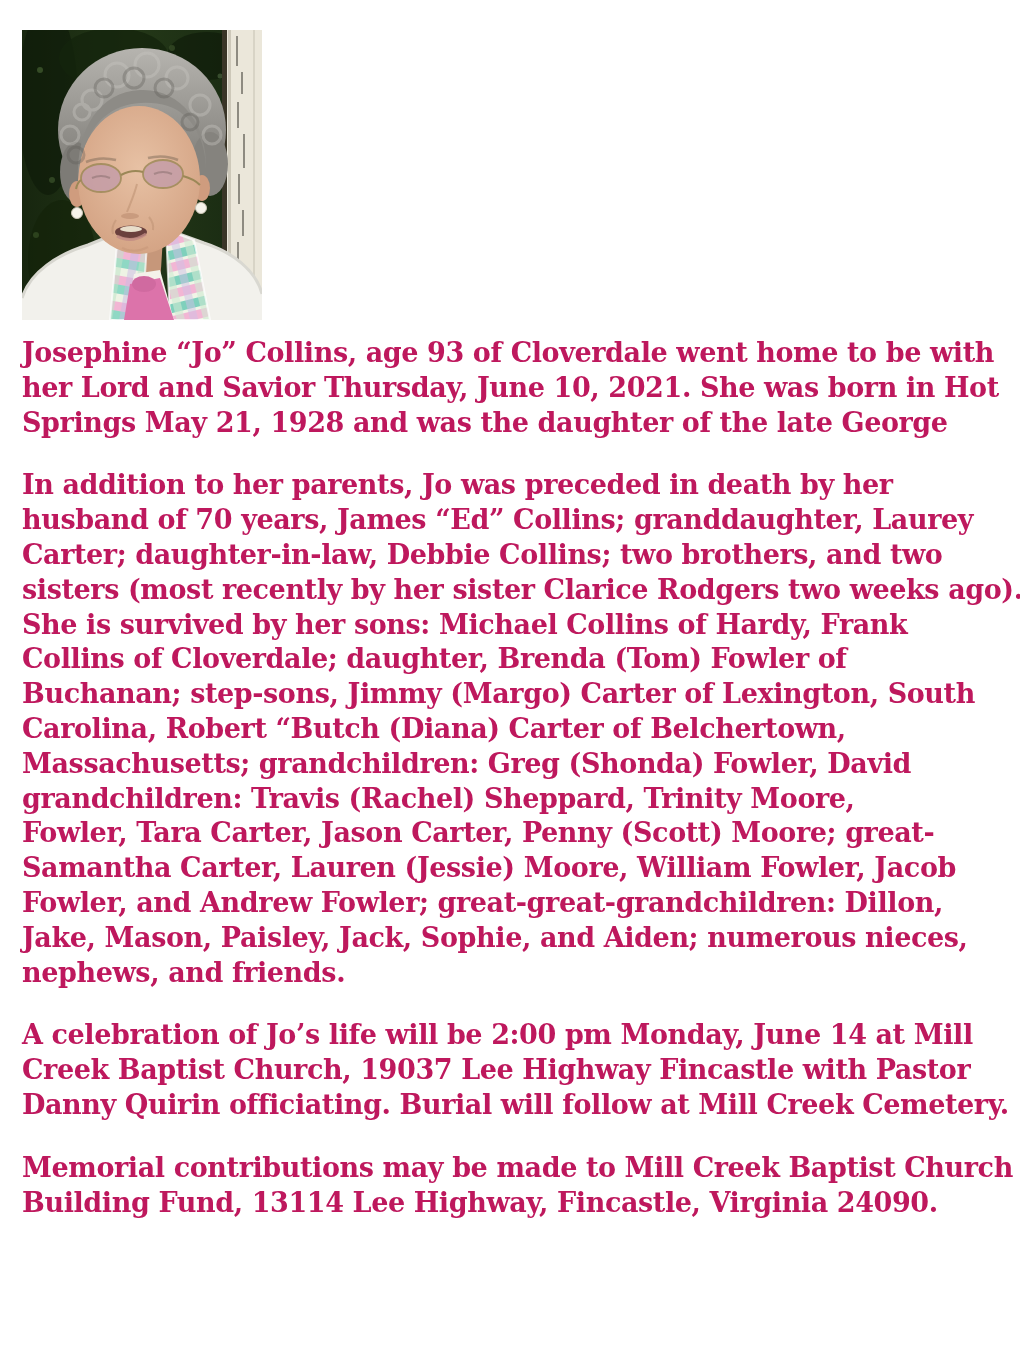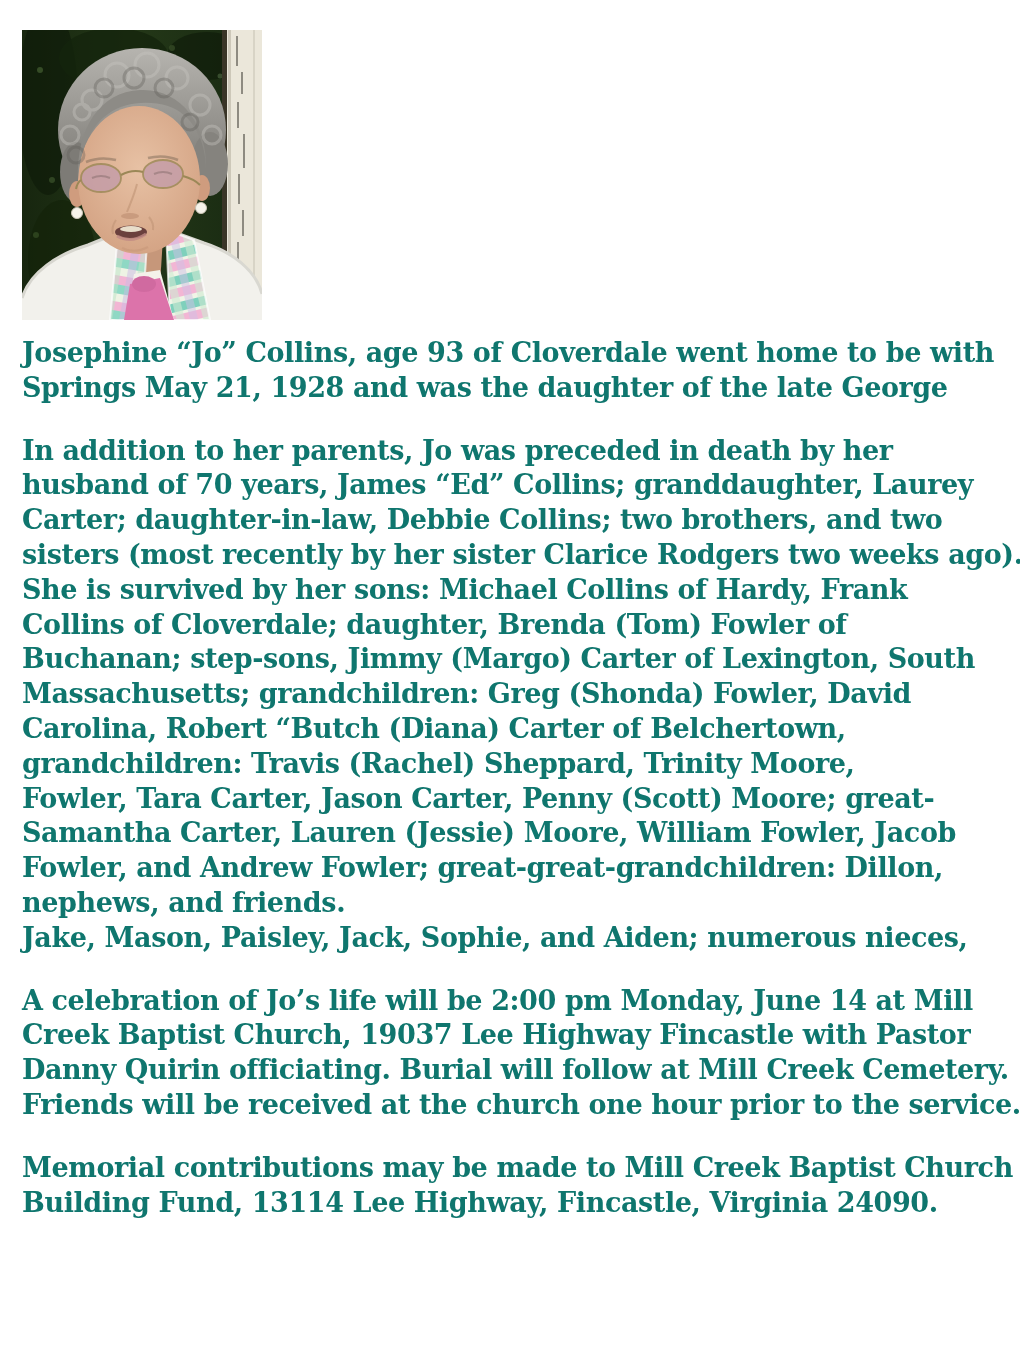--- a/index.html
+++ b/index.html
@@ -17,21 +17,21 @@
     height: 290px;
     margin: 0 0 16px 0;
   }
   .photo-wrap svg { display: block; }
   .obituary {
     font-family: "DejaVu Serif", "Liberation Serif", serif;
     font-weight: 700;
     font-size: 27px;
     line-height: 34.8px;
     letter-spacing: -0.4px;
-    color: #0f766e;
+    color: #be185d;
   }
   .para { margin: 0 0 28px 0; }
   .line { display: block; white-space: nowrap; }
 </style>
 </head>
 <body>
 
 <div class="page">
 
   <div class="photo-wrap" role="img" aria-label="Portrait photo of an elderly woman with curly gray hair, rose-tinted glasses, pearl earrings, a white jacket and pastel plaid scarf, in front of dark green foliage and a cream door frame">
@@ -168,46 +168,46 @@
       <ellipse cx="109" cy="199" rx="11" ry="3" fill="#e8ddca"></ellipse>
       <path d="M95,206 Q109,214 124,204" fill="none" stroke="#c18983" stroke-width="3" opacity="0.8"></path>
       <path d="M100,218 Q112,224 126,217" fill="none" stroke="#c09274" stroke-width="2" opacity="0.4"></path>
     </svg>
   </div>
 
   <div class="obituary">
 
     <p class="para">
       <span class="line">Josephine “Jo” Collins, age 93 of Cloverdale went home to be with</span>
+      <span class="line">her Lord and Savior Thursday, June 10, 2021. She was born in Hot</span>
       <span class="line">Springs May 21, 1928 and was the daughter of the late George</span>
     </p>
 
     <p class="para">
       <span class="line">In addition to her parents, Jo was preceded in death by her</span>
       <span class="line">husband of 70 years, James “Ed” Collins; granddaughter, Laurey</span>
       <span class="line">Carter; daughter-in-law, Debbie Collins; two brothers, and two</span>
       <span class="line">sisters (most recently by her sister Clarice Rodgers two weeks ago).</span>
       <span class="line">She is survived by her sons: Michael Collins of Hardy, Frank</span>
       <span class="line">Collins of Cloverdale; daughter, Brenda (Tom) Fowler of</span>
       <span class="line">Buchanan; step-sons, Jimmy (Margo) Carter of Lexington, South</span>
+      <span class="line">Carolina, Robert “Butch (Diana) Carter of Belchertown,</span>
       <span class="line">Massachusetts; grandchildren: Greg (Shonda) Fowler, David</span>
-      <span class="line">Carolina, Robert “Butch (Diana) Carter of Belchertown,</span>
       <span class="line">grandchildren: Travis (Rachel) Sheppard, Trinity Moore,</span>
       <span class="line">Fowler, Tara Carter, Jason Carter, Penny (Scott) Moore; great-</span>
       <span class="line">Samantha Carter, Lauren (Jessie) Moore, William Fowler, Jacob</span>
       <span class="line">Fowler, and Andrew Fowler; great-great-grandchildren: Dillon,</span>
+      <span class="line">Jake, Mason, Paisley, Jack, Sophie, and Aiden; numerous nieces,</span>
       <span class="line">nephews, and friends.</span>
-      <span class="line">Jake, Mason, Paisley, Jack, Sophie, and Aiden; numerous nieces,</span>
     </p>
 
     <p class="para">
       <span class="line">A celebration of Jo’s life will be 2:00 pm Monday, June 14 at Mill</span>
       <span class="line">Creek Baptist Church, 19037 Lee Highway Fincastle with Pastor</span>
       <span class="line">Danny Quirin officiating. Burial will follow at Mill Creek Cemetery.</span>
-      <span class="line">Friends will be received at the church one hour prior to the service.</span>
     </p>
 
     <p class="para">
       <span class="line">Memorial contributions may be made to Mill Creek Baptist Church</span>
       <span class="line">Building Fund, 13114 Lee Highway, Fincastle, Virginia 24090.</span>
     </p>
 
   </div>
 </div>
 

